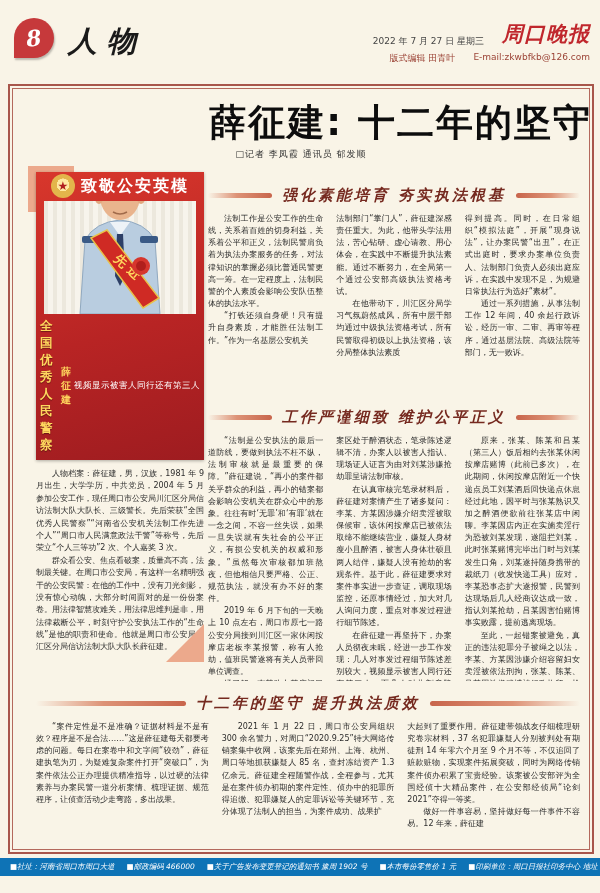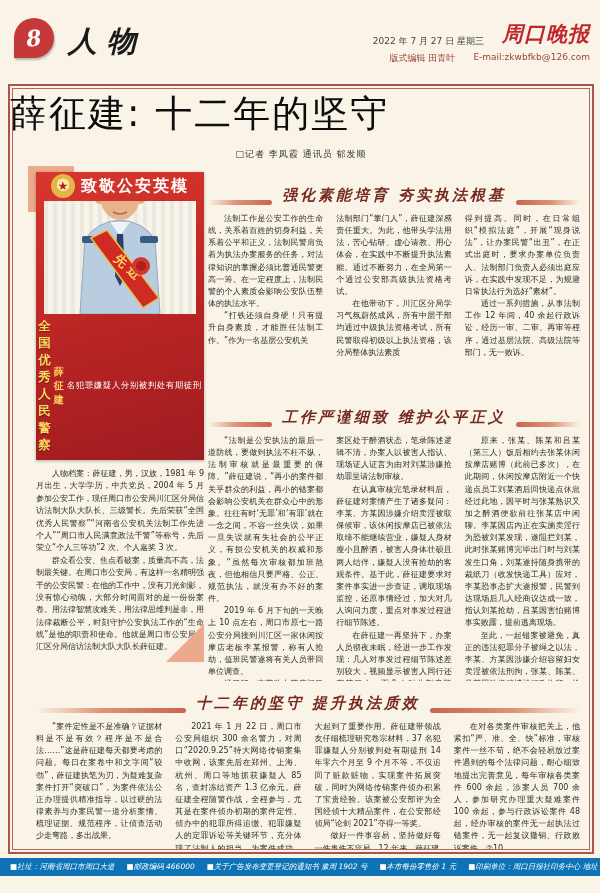--- a/index.html
+++ b/index.html
@@ -17,21 +17,21 @@
   .hdr-row1{display:flex;align-items:flex-end;justify-content:flex-end;gap:18px;}
   .date{font-size:9px;color:#444;}
   .masthead{font-family:"DejaVu Serif",serif;font-weight:bold;font-style:italic;font-size:21px;color:#c0272d;letter-spacing:1px;}
   .hdr-row2{margin-top:4px;font-size:9px;color:#9c4437;display:flex;justify-content:flex-end;gap:18px;}
 
   
   .frame{position:absolute;left:8px;top:84px;width:582px;height:766px;border:2px solid #a8564b;background:#f9f4e7;}
   .frame-inner{position:absolute;inset:2px;border:1px solid #b4685c;}
 
   
-  .headline{position:absolute;left:0;right:0;top:3px;text-align:left;font-weight:400;
+  .headline{position:absolute;left:0;right:0;top:12px;text-align:right;font-weight:700;
        font-size:37px;color:#0d0d0d;letter-spacing:2px;font-family:"DejaVu Sans",sans-serif;}
   .byline{position:absolute;left:0;right:0;top:62px;text-align:center;font-size:9px;color:#333;letter-spacing:1px;}
 
   
   .left-panel{position:absolute;left:26px;top:86px;width:168px;height:600px;}
   .deco-tl{position:absolute;left:-8px;top:-6px;width:46px;height:46px;background:#eca98c;}
   .poster{position:relative;width:168px;height:288px;background:linear-gradient(165deg,#d8372c 0%,#b82424 55%,#9e1c20 100%);
        box-shadow:0 1px 3px rgba(0,0,0,.3);display:flex;flex-direction:column;}
   .poster-banner{height:42px;display:flex;align-items:center;justify-content:center;gap:6px;}
   .emblem{width:24px;height:24px;border-radius:50%;background:radial-gradient(circle at 50% 45%,#ffe9a0 0 35%,#e3b54b 36% 100%);
@@ -45,21 +45,21 @@
   .award{color:#ffd75e;font-weight:bold;font-size:12.5px;letter-spacing:2px;text-shadow:0 1px 1px rgba(0,0,0,.4);}
   .pname{color:#ffd75e;font-weight:bold;font-size:10px;letter-spacing:2px;}
   .ptitle{color:#fff;font-size:8.5px;letter-spacing:.5px;white-space:nowrap;}
   .bio{position:relative;margin-top:8px;width:168px;height:228px;font-size:8px;line-height:1.55;color:#2c2c2c;
        text-align:justify;overflow:hidden;}
   .bio p{margin:0;text-indent:2em;}
   .bio-tri{position:absolute;right:-2px;bottom:34px;width:0;height:0;border-left:40px solid transparent;border-bottom:40px solid #eca98c;}
 
   
   .sec{position:absolute;}
-  .sec-h{display:flex;align-items:flex-end;gap:10px;margin-bottom:8px;}
+  .sec-h{display:flex;align-items:center;gap:10px;margin-bottom:8px;}
   .sec-h .ln{flex:1;height:5px;border-radius:4px;}
   .sec-h .ln.l{background:linear-gradient(to right,rgba(222,146,118,0),#dd9276 45%,#c8654c);}
   .sec-h .ln.r{background:linear-gradient(to left,rgba(222,146,118,0),#dd9276 45%,#c8654c);}
   .sec-h b{font-family:"DejaVu Serif",serif;font-style:italic;font-weight:bold;color:#75291f;
        font-size:15px;letter-spacing:3px;white-space:nowrap;}
   .cols{display:flex;gap:13px;}
   .col{flex:1;font-size:8px;line-height:1.52;color:#2c2c2c;text-align:justify;overflow:hidden;}
   .col p{margin:0;text-indent:2em;}
   .col p.cont{text-indent:0;}
   #sec1{left:198px;top:100px;width:372px;}
@@ -136,21 +136,21 @@
           <path d="M36 90 L52 82 L104 150 L88 160 Z" fill="none" stroke="#e9c24a" stroke-width="1.5"></path>
           <text x="58" y="112" font-size="13" fill="#ffd75e" transform="rotate(40 58 112)" font-weight="bold">先 进</text>
 
           <circle cx="86" cy="118" r="9" fill="#d6362d"></circle>
           <circle cx="86" cy="118" r="5" fill="#b01f1c"></circle>
         </svg>
       </div>
       <div class="poster-bottom">
         <div class="award">全国优秀人民警察</div>
         <div class="pname">薛征建</div>
-        <div class="ptitle">名犯罪嫌疑人分别被判处有期徒刑</div>
+        <div class="ptitle">视频显示被害人同行还有第三人</div>
       </div>
     </div>
     <div class="bio">
       <p>人物档案：薛征建，男，汉族，1981 年 9 月出生，大学学历，中共党员，2004 年 5 月参加公安工作，现任周口市公安局川汇区分局信访法制大队大队长、三级警长。先后荣获“全国优秀人民警察”“河南省公安机关法制工作先进个人”“周口市人民满意政法干警”等称号，先后荣立“个人三等功”2 次、个人嘉奖 3 次。</p>
       <p>群众看公安、焦点看破案，质量高不高，法制最关键。在周口市公安局，有这样一名精明强干的公安民警：在他的工作中，没有刀光剑影，没有惊心动魄，大部分时间面对的是一份份案卷。用法律智慧攻难关，用法律思维判是非，用法律裁断公平，时刻守护公安执法工作的“生命线”是他的职责和使命。他就是周口市公安局川汇区分局信访法制大队大队长薛征建。</p>
       <div class="bio-tri"></div>
     </div>
   </div>
 
   <div class="sec" id="sec1">
@@ -208,23 +208,20 @@
     <div class="cols">
       <div class="col">
         <p>“案件定性是不是准确？证据材料是不是有效？程序是不是合法……”这是薛征建每天都要考虑的问题。每日在案卷中和文字间“较劲”，薛征建执笔为刃，为疑难复杂案件打开“突破口”，为案件依法公正办理提供精准指导，以过硬的法律素养与办案民警一道分析案情、梳理证据、规范程序，让侦查活动少走弯路，多出战果。</p>
       </div>
       <div class="col">
         <p>2021 年 1 月 22 日，周口市公安局组织 300 余名警力，对周口“2020.9.25”特大网络传销案集中收网，该案先后在郑州、上海、杭州、周口等地抓获嫌疑人 85 名，查封冻结资产 1.3 亿余元。薛征建全程随警作战，全程参与，尤其是在案件侦办初期的案件定性、侦办中的犯罪所得追缴、犯罪嫌疑人的定罪诉讼等关键环节，充分体现了法制人的担当，为案件成功、战果扩</p>
       </div>
       <div class="col">
         <p class="cont">大起到了重要作用。薛征建带领战友仔细梳理研究卷宗材料，37 名犯罪嫌疑人分别被判处有期徒刑 14 年零六个月至 9 个月不等，不仅追回了赃款赃物，实现案件拓展突破，同时为网络传销案件侦办积累了宝贵经验。该案被公安部评为全国经侦十大精品案件，在公安部经侦局“论剑 2021”夺得一等奖。</p>
         <p>做好一件事容易，坚持做好每一件事件不容易。12 年来，薛征建</p>
-      </div>
-      <div class="col">
-        <p>在对各类案件审核把关上，他紧扣“严、准、全、快”标准，审核案件一丝不苟，绝不会轻易放过案件遇到的每个法律问题，耐心细致地提出完善意见，每年审核各类案件 600 余起，涉案人员 700 余人，参加研究办理重大疑难案件 100 余起，参与行政诉讼案件 48 起，经办审核的案件无一起执法过错案件，无一起复议撤销、行政败诉案件。②10</p>
       </div>
     </div>
   </div>
 </div>
 
 <div class="footbar">
   <span>■社址：河南省周口市周口大道</span>
   <span>■邮政编码 466000</span>
   <span>■关于广告发布变更登记的通知书 豫周 1902 号</span>
   <span>■本市每份零售价 1 元</span>

